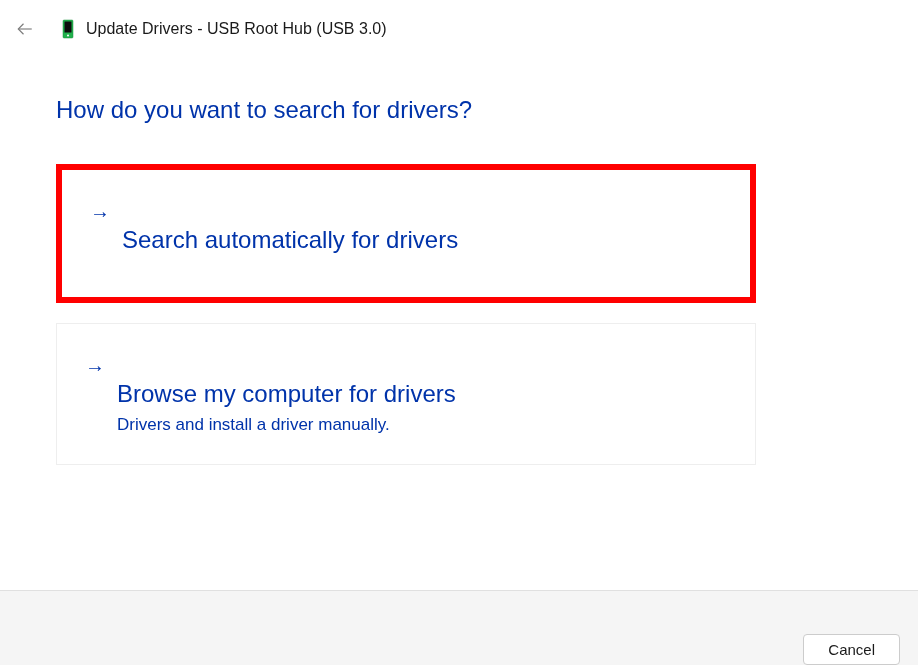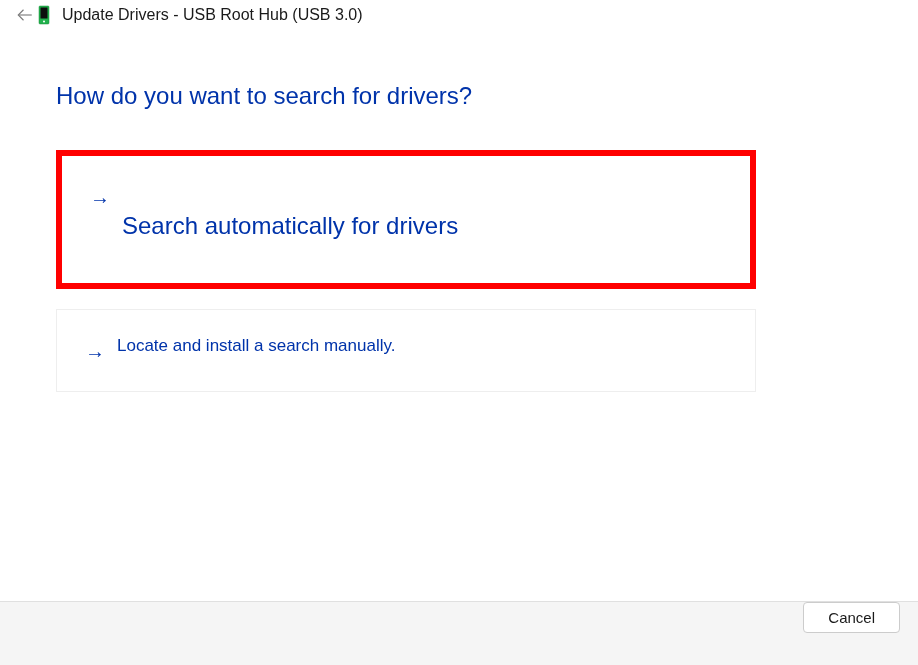--- a/index.html
+++ b/index.html
@@ -11,21 +11,22 @@
     body {
       width: 918px;
       height: 665px;
       background: #ffffff;
       position: relative;
       overflow: hidden;
     }
     .header {
       display: flex;
       align-items: center;
-      padding: 4px 14px 8px 14px;
+      padding: 18px 14px 8px 14px;
+      gap: 24px;
     }
     .back-icon-wrap {
       display: flex;
       align-items: center;
       justify-content: center;
       width: 22px;
       height: 22px;
       color: #7a7a7a;
       cursor: default;
     }
@@ -94,26 +95,26 @@
     .option-desc {
       font-size: 17px;
       color: #0033aa;
       line-height: 1.4;
     }
     .footer {
       position: absolute;
       bottom: 0;
       left: 0;
       right: 0;
-      height: 64px;
+      height: 75px;
       background: #f5f5f5;
       border-top: 1px solid #e0e0e0;
       display: flex;
       justify-content: flex-end;
-      align-items: flex-start;
+      align-items: flex-end;
       padding-right: 18px;
     }
     .cancel-btn {
       background: #ffffff;
       border: 1px solid #cccccc;
       border-radius: 4px;
       padding: 6px 24px;
       font-size: 15px;
       color: #1a1a1a;
       cursor: pointer;
@@ -150,21 +151,22 @@
       <div class="option-text">
         <div class="option-title">Search automatically for drivers</div>
       </div>
     </div>
   </div>
 
   <div class="option-card">
     <div class="option-row">
       <span class="arrow-icon">→</span>
       <div class="option-text">
-        <div class="option-desc">Locate and install a search manually.</div>
+        <div class="option-title">Browse my computer for drivers</div>
+        <div class="option-desc">Drivers and install a driver manually.</div>
       </div>
     </div>
   </div>
 </div>
 
 <div class="footer">
   <button class="cancel-btn">Cancel</button>
 </div>
 
 </body></html>

